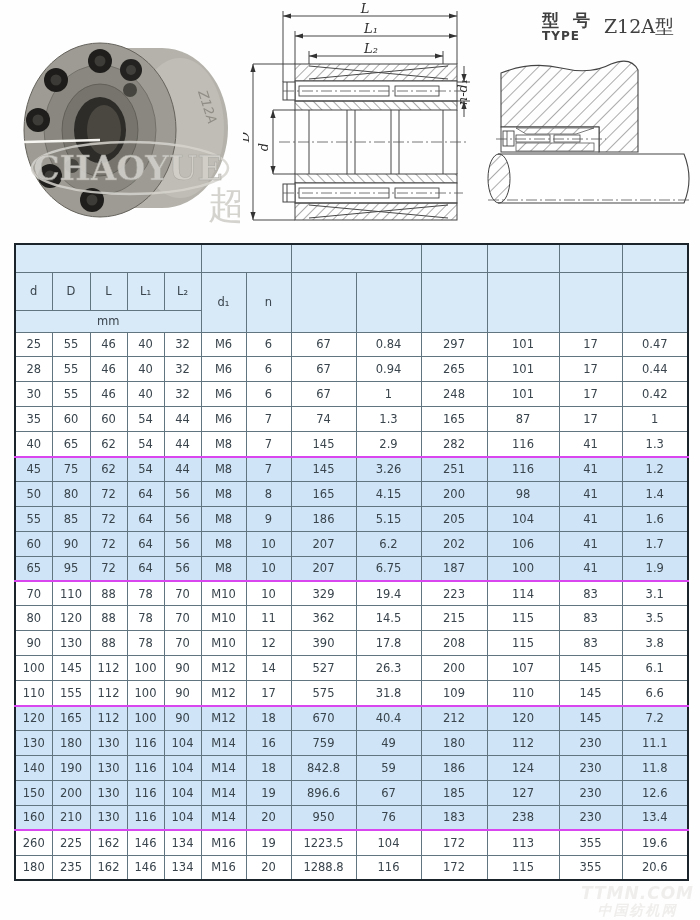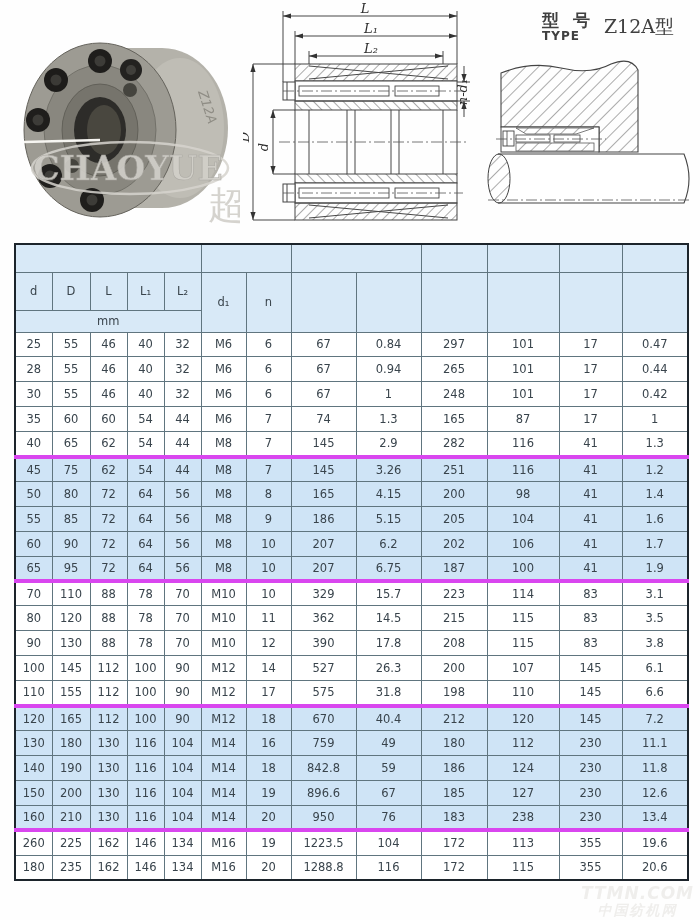--- a/index.html
+++ b/index.html
@@ -27,21 +27,21 @@
         font-size:11.5px; color:#39444c; font-weight:normal; padding:0; overflow:hidden; }
   table.spec { border:2px solid #1c242b; }
   thead tr.hrow1 { height:28px; }
   thead tr.hrow2 { height:38px; }
   thead tr.hrow3 { height:22px; }
   thead th { background:#d8e9f7; }
   thead .colletter { font-size:14px; color:#2e4150; font-weight:normal; }
   thead .unit { font-size:13px; color:#2e4150;margin-left:47px; }
   tbody td { height:24.9px; }
   tbody tr.shaded td { background:#cfe4f6; }
-  tbody tr.group-start td { border-top:4px solid #d946ef; }
+  tbody tr.group-start td { border-top:2px solid #d946ef; }
 
   
   .site-watermark { position:absolute; right:6px; bottom:2px; text-align:center; color:#efeeec;
         font-weight:bold; font-style:italic; line-height:1.1; user-select:none; }
   .site-watermark .l1 { font-size:17px; letter-spacing:1px; }
   .site-watermark .l2 { font-size:14px; letter-spacing:2px; }
 </style>
 </head>
 <body>
 
@@ -424,21 +424,21 @@
         </tr>
         <tr class="group-start">
           <td>70</td>
           <td>110</td>
           <td>88</td>
           <td>78</td>
           <td>70</td>
           <td>M10</td>
           <td>10</td>
           <td>329</td>
-          <td>15.7</td>
+          <td>19.4</td>
           <td>223</td>
           <td>114</td>
           <td>83</td>
           <td>3.1</td>
         </tr>
         <tr>
           <td>80</td>
           <td>120</td>
           <td>88</td>
           <td>78</td>
@@ -485,21 +485,21 @@
         <tr>
           <td>110</td>
           <td>155</td>
           <td>112</td>
           <td>100</td>
           <td>90</td>
           <td>M12</td>
           <td>17</td>
           <td>575</td>
           <td>31.8</td>
-          <td>198</td>
+          <td>109</td>
           <td>110</td>
           <td>145</td>
           <td>6.6</td>
         </tr>
         <tr class="shaded group-start">
           <td>120</td>
           <td>165</td>
           <td>112</td>
           <td>100</td>
           <td>90</td>

